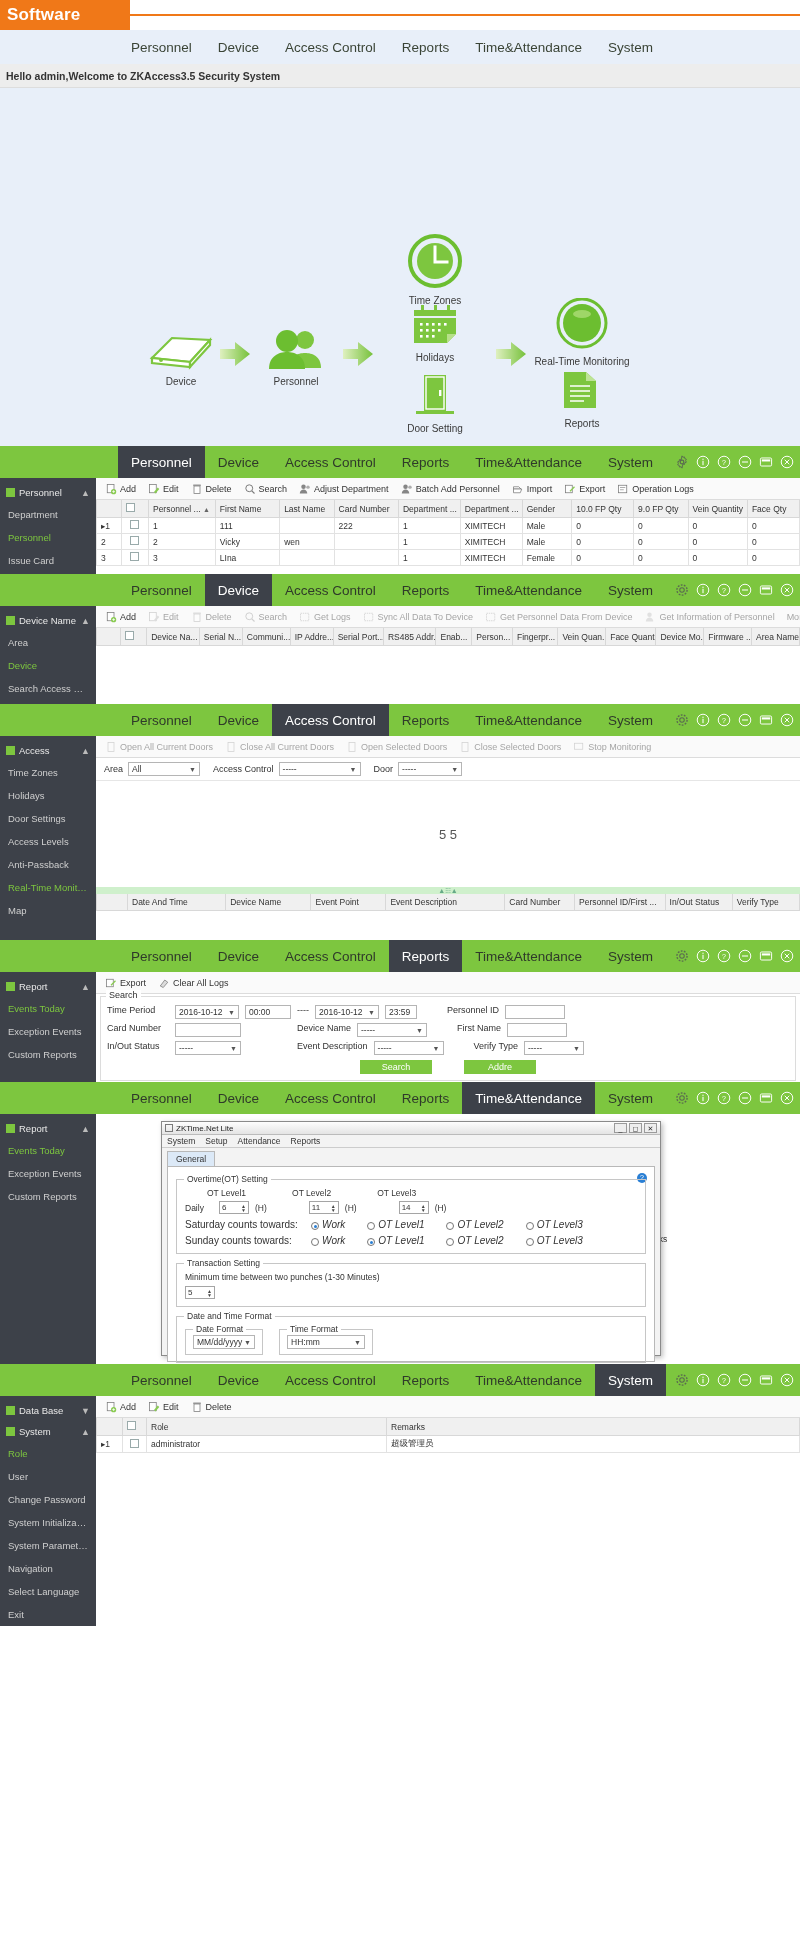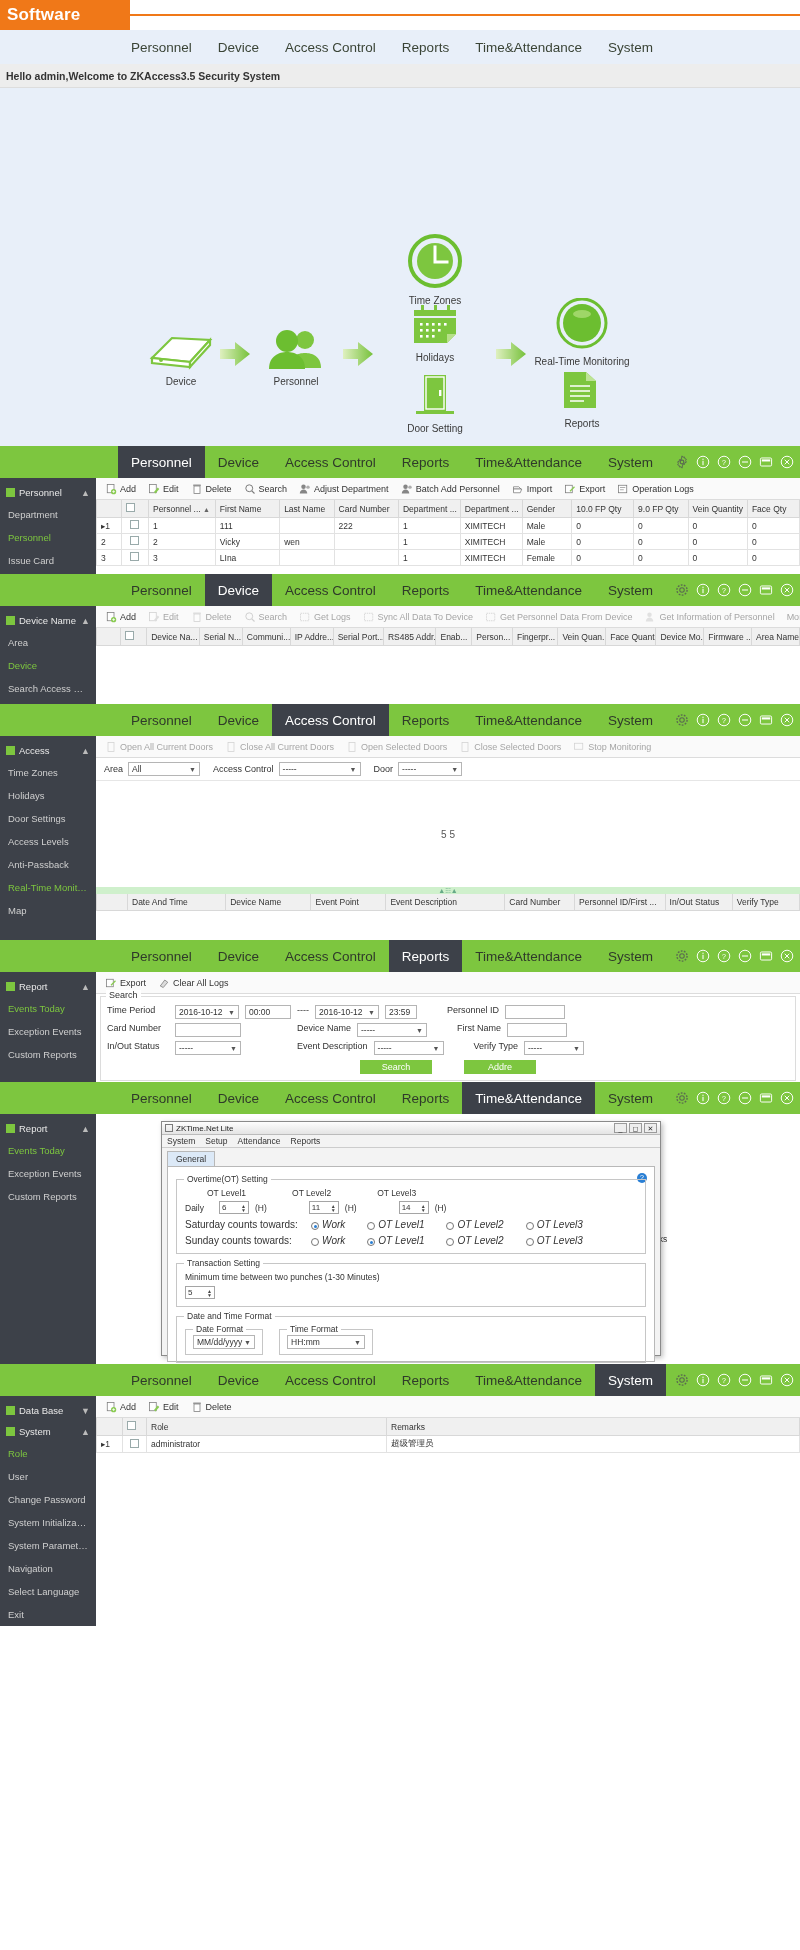--- a/index.html
+++ b/index.html
@@ -116,21 +116,21 @@
     position:relative; min-width:54px;
   }
   .sel .cv { position:absolute; right:3px; font-size:7px; color:#555; }
   .inp {
     height:14px; border:1px solid #b5b5b5; background:#fff; font-size:8.5px;
     display:inline-block; padding:0 3px; color:#333; line-height:12px;
   }
   .monitor-area { height:106px; background:#fff; position:relative; }
   .monitor-num {
     position:absolute; left:50%; top:50%; transform:translate(-50%,-50%);
-    font-size:10px; color:#555;
+    font-size:13px; color:#555;
   }
   .splitter {
     height:7px; background:#CFF0CC; display:flex; align-items:center; justify-content:center;
     font-size:7px; color:#6a8;
   }
 
   
   .search-box { border:1px solid #dcdcdc; margin:2px 4px 0 4px; padding:4px 6px 6px 6px; position:relative; }
   .search-legend {
     position:absolute; top:-7px; left:5px; background:#fff; padding:0 3px;

